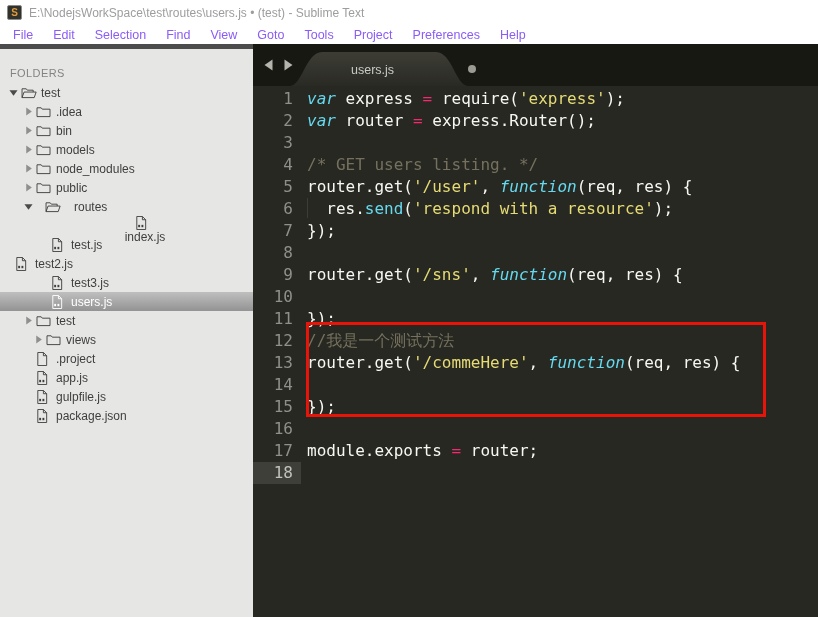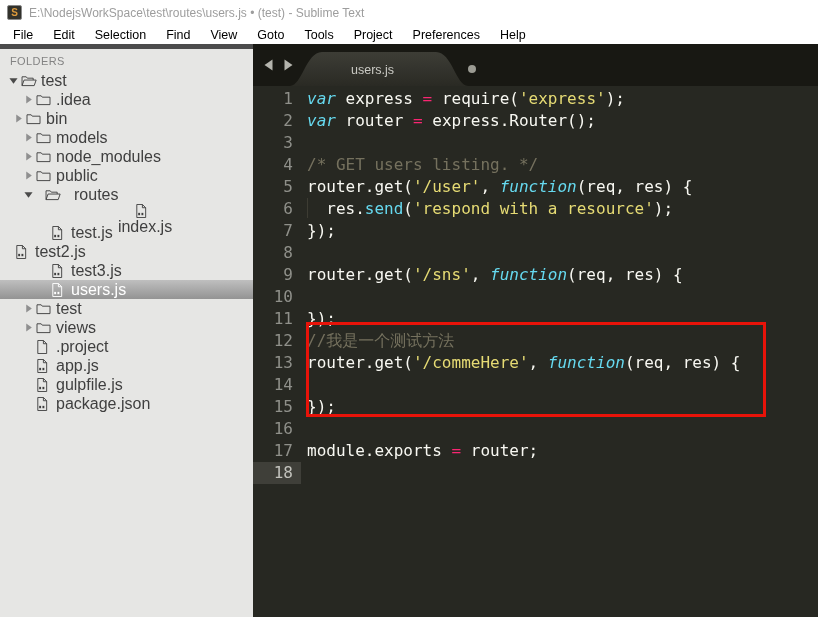--- a/index.html
+++ b/index.html
@@ -7,29 +7,29 @@
               font-family:"Liberation Sans", sans-serif; }
 
   
   .titlebar { height:25px; background:#ffffff; display:flex; align-items:center; padding-left:7px; }
   .app-icon { width:15px; height:15px; background:#32322c; border:1px solid #8a8a8a; border-radius:2px;
               color:#de9b3c; font-weight:bold; font-size:10px; line-height:13px; text-align:center;
               margin-right:7px; flex:none; }
   .title-text { color:#9d9d9d; font-size:12px; white-space:nowrap; }
 
   .menubar { height:19px; background:#ffffff; display:flex; align-items:center; padding-left:3px; }
-  .menu-item { font-size:12.5px; color:#000000; padding:0 10px; cursor:default; }
+  .menu-item { font-size:12.5px; color:#8b5cf6; padding:0 10px; cursor:default; }
 
   
   .main { display:flex; height:573px; }
 
   .sidebar { width:253px; flex:none; background:var(--c-sidebar_bg,#e6e6e4);
              border-top:5px solid #4c4c4c; overflow:hidden; }
-  .folders-header { color:#838383; font-size:11px; letter-spacing:.4px; padding:6px 0 4px 10px; }
-  .tree-row { height:19px; display:flex; align-items:center; font-size:16px; color:#3f3f3f; cursor:default; }
+  .folders-header { color:#838383; font-size:11px; letter-spacing:.4px; padding:18px 0 4px 10px; }
+  .tree-row { height:19px; display:flex; align-items:center; font-size:12px; color:#3f3f3f; cursor:default; }
   .tree-row.selected { background:linear-gradient(var(--c-select_grad_top,#bfbfbf), var(--c-select_grad_bottom,#939393)); color:#ffffff; }
   .arrow-slot { width:15px; flex:none; display:flex; justify-content:center; align-items:center; }
   .icon-slot  { width:19px; flex:none; display:flex; justify-content:flex-start; align-items:center; }
   .tree-label { padding-left:1px; white-space:nowrap; }
 
   
   .editor { flex:1; display:flex; flex-direction:column; background:var(--c-editor_bg,#272822); min-width:0; }
   .tabbar { height:42px; flex:none; background:var(--c-tabbar_bg,#181813); position:relative; }
   .tab-nav { position:absolute; left:10px; top:15px; display:flex; gap:9px; }
   .tab-nav svg { display:block; }
@@ -101,21 +101,21 @@
               <path d="M2.5 0.5v9L8.7 5z" fill="#8f8f8f"></path>
             </svg>
           </span>
           <span class="icon-slot">
             <svg width="15" height="13" viewBox="0 0 16 14">
               <path d="M1 3h4.5l1.2 1.5H15V12.5H1z" fill="none" stroke="currentColor"></path>
             </svg>
           </span>
           <span class="tree-label">.idea</span>
         </div>
-        <div class="tree-row" style="padding-left: 11px; align-items: center;">
+        <div class="tree-row" style="padding-left: 21px; align-items: center;">
           <span class="arrow-slot">
             <svg width="9" height="9" viewBox="0 0 10 10">
               <path d="M2.5 0.5v9L8.7 5z" fill="#8f8f8f"></path>
             </svg>
           </span>
           <span class="icon-slot">
             <svg width="15" height="13" viewBox="0 0 16 14">
               <path d="M1 3h4.5l1.2 1.5H15V12.5H1z" fill="none" stroke="currentColor"></path>
             </svg>
           </span>
@@ -240,21 +240,21 @@
               <path d="M2.5 0.5v9L8.7 5z" fill="#8f8f8f"></path>
             </svg>
           </span>
           <span class="icon-slot">
             <svg width="15" height="13" viewBox="0 0 16 14">
               <path d="M1 3h4.5l1.2 1.5H15V12.5H1z" fill="none" stroke="currentColor"></path>
             </svg>
           </span>
           <span class="tree-label">test</span>
         </div>
-        <div class="tree-row" style="padding-left: 21px;">
+        <div class="tree-row" style="padding-left: 31px;">
           <span class="arrow-slot">
             <svg width="9" height="9" viewBox="0 0 10 10">
               <path d="M2.5 0.5v9L8.7 5z" fill="#8f8f8f"></path>
             </svg>
           </span>
           <span class="icon-slot">
             <svg width="15" height="13" viewBox="0 0 16 14">
               <path d="M1 3h4.5l1.2 1.5H15V12.5H1z" fill="none" stroke="currentColor"></path>
             </svg>
           </span>

